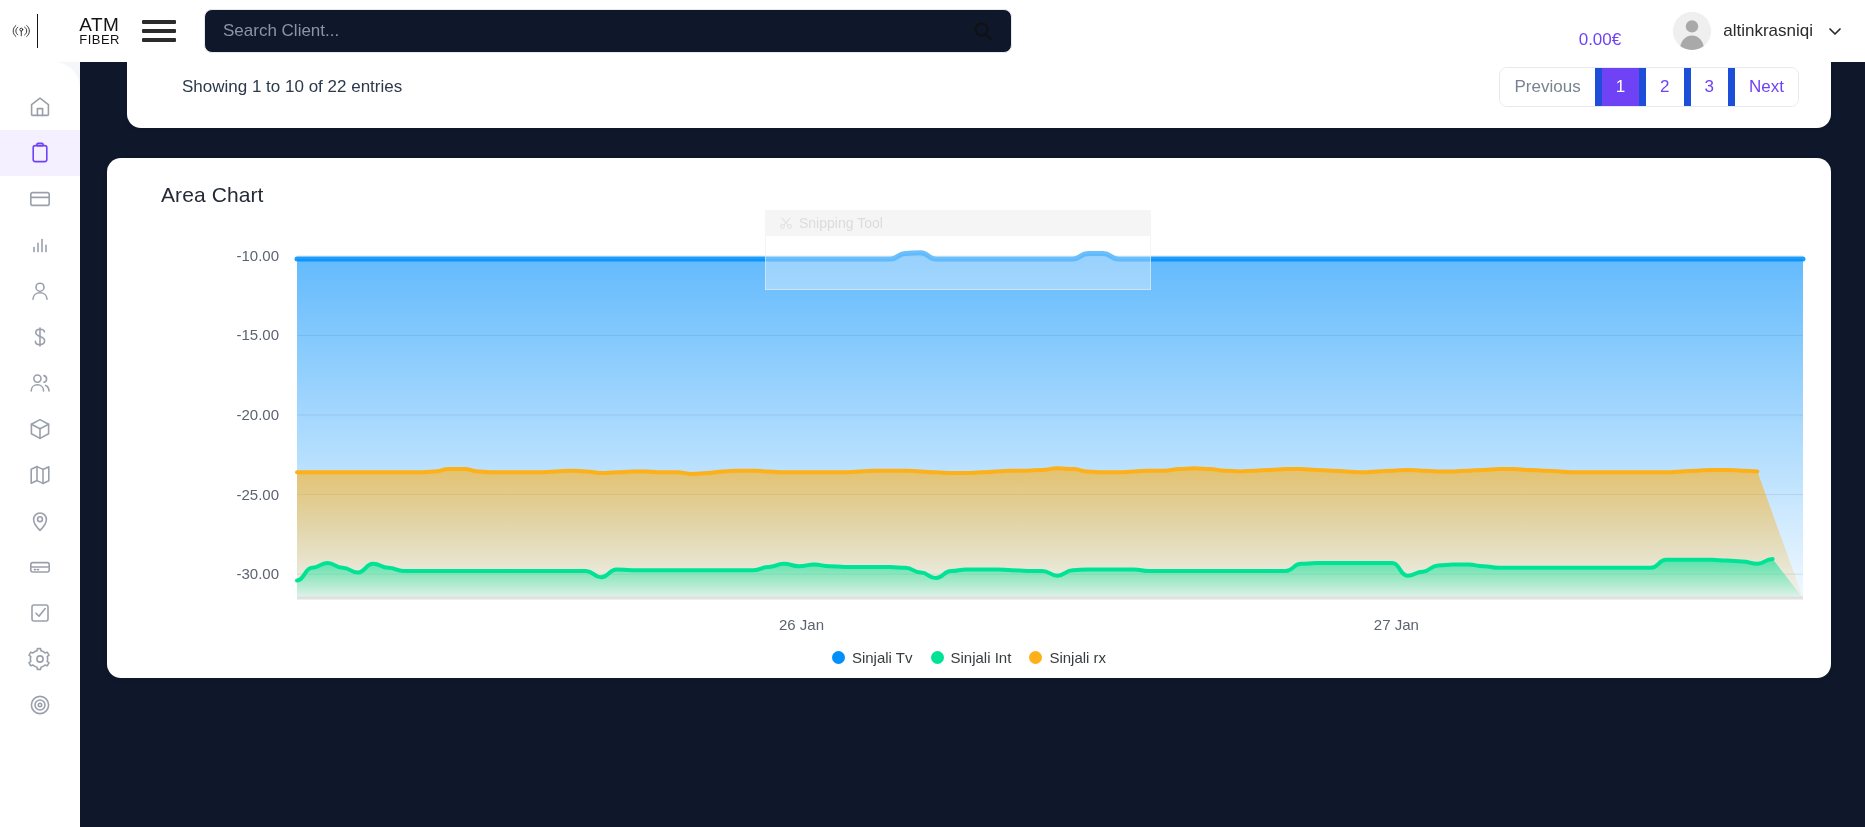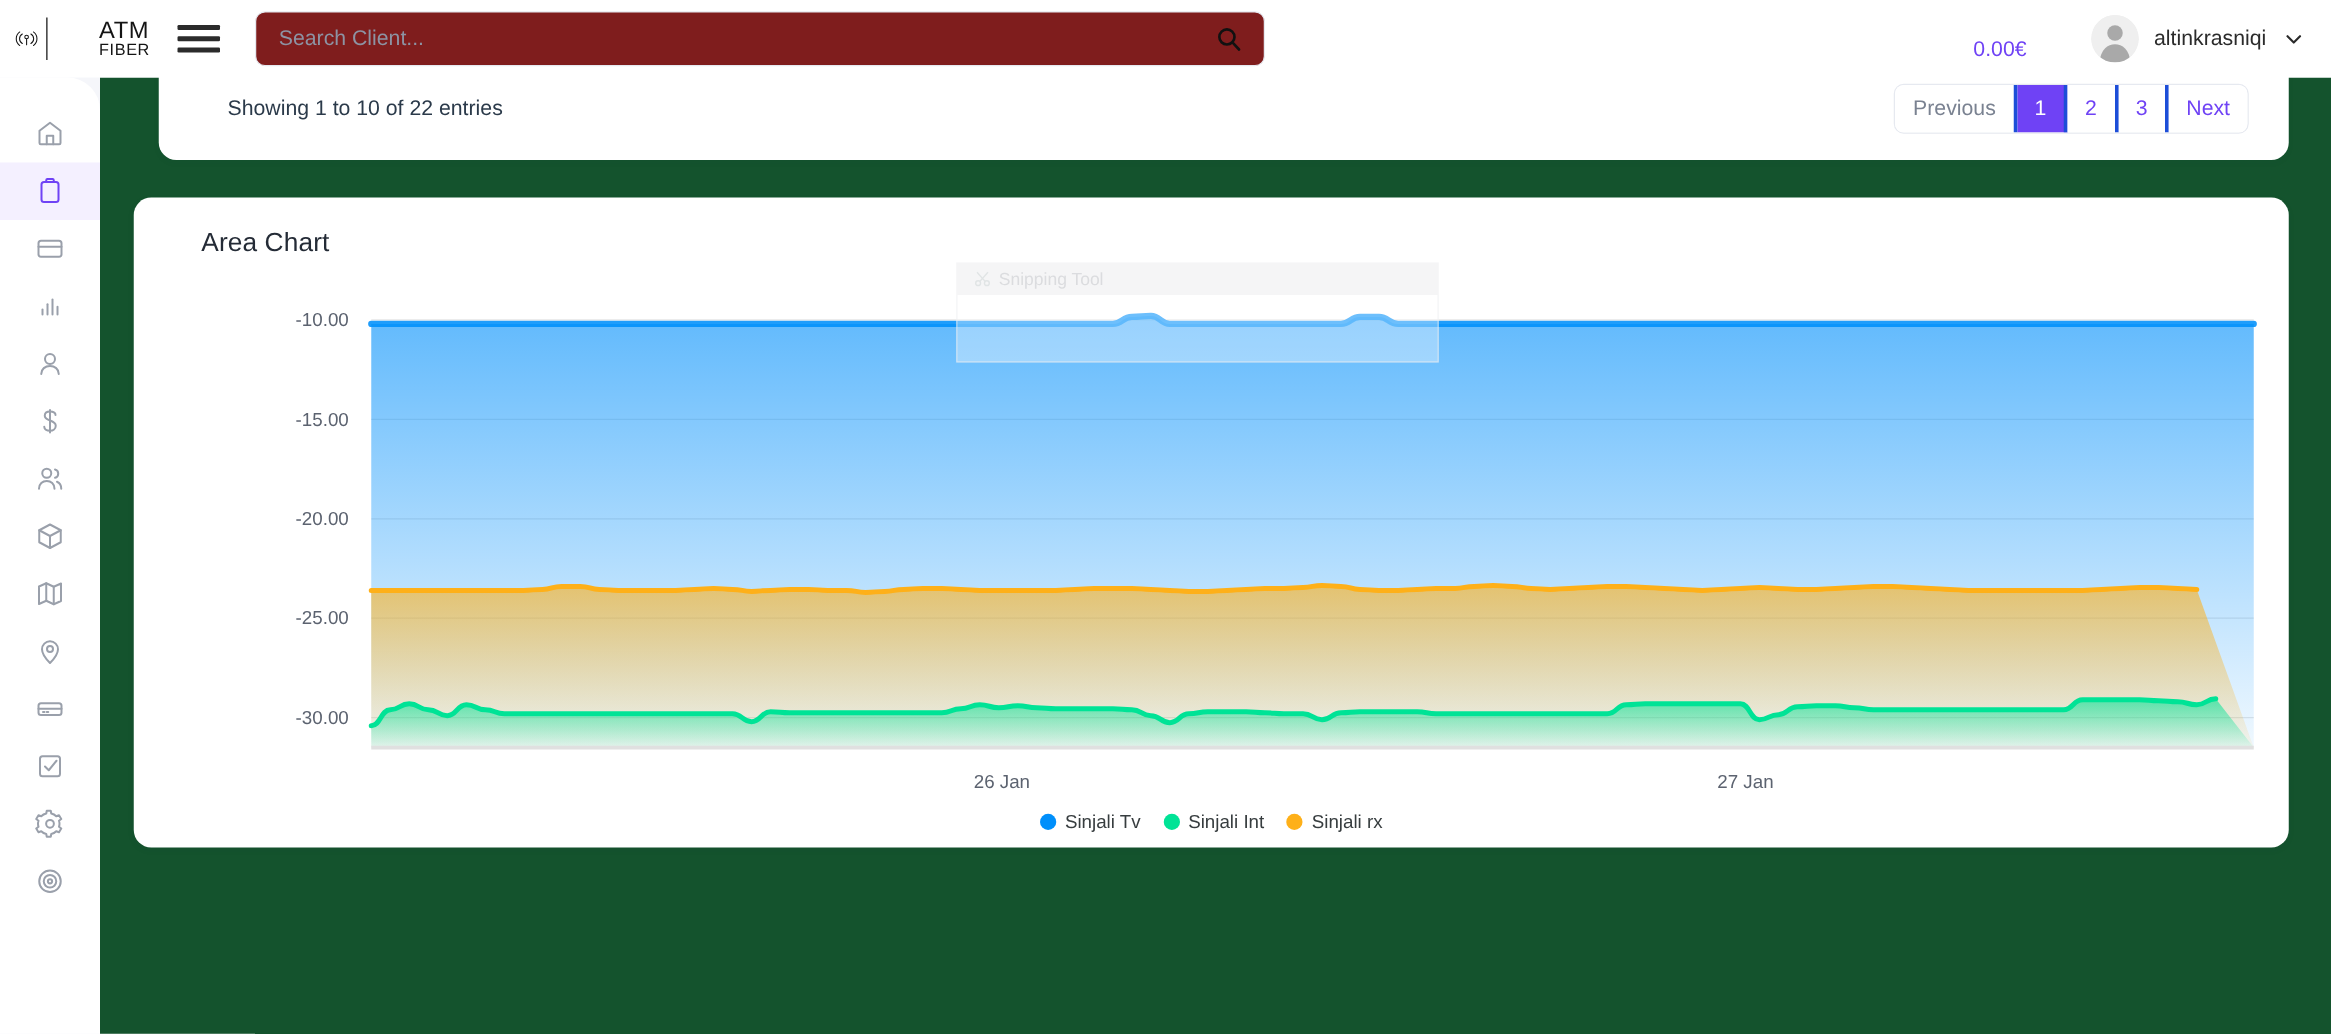--- a/index.html
+++ b/index.html
@@ -41,21 +41,21 @@
   }
   .hamburger i { display:block; height: 4px; width: 34px; background: #2B2B2B; border-radius: 1px; }
 
   .searchwrap {
     margin-left: 28px; position: relative;
     width: 808px; height: 44px;
   }
   .searchinput {
     width: 100%; height: 100%;
     border: 1px solid #E6E9F0; border-radius: 8px;
-    background: #7f1d1d;
+    background: #0f172a;
     padding: 0 54px 0 18px;
     font-size: 17px; color: #8D93A3;
     font-family: "Liberation Sans", sans-serif;
     outline: none;
   }
   .searchinput::placeholder { color: #8D93A3; }
   .search-icon {
     position: absolute; right: 18px; top: 50%; transform: translateY(-50%);
     width: 22px; height: 22px; cursor: pointer;
   }
@@ -91,21 +91,21 @@
     display: flex; align-items: center; justify-content: center;
     margin-bottom: 0; cursor: pointer; position: relative;
   }
   .sb-item.active { background: #F4F0FF; }
   .sb-item svg { display:block; }
 
   
   .main {
     position: absolute; left: 80px; top: 62px;
     width: 1785px; height: 765px;
-    background: #14532d;
+    background: #0f172a;
   }
 
   
   .card-pager {
     position: absolute; left: 47px; top: -16px;
     width: 1704px; height: 82px;
     background: #FFFFFF;
     border-bottom-left-radius: 14px; border-bottom-right-radius: 14px;
     box-shadow: 0 2px 5px rgba(33,40,72,0.04);
     display: flex; align-items: center;
@@ -115,21 +115,21 @@
   }
   .pager {
     margin-left: auto; margin-right: 32px;
     display: flex; border: 1px solid #E6E9F0; border-radius: 8px; overflow: hidden;
     height: 40px;
   }
   .pg {
     min-width: 34px; padding: 0 14px; height: 100%;
     display:flex; align-items:center; justify-content:center;
     font-size: 17px; color: #6F42F5; cursor: pointer;
-    border-right: 3px solid #1d4ed8; background: #fff;
+    border-right: 7px solid #1d4ed8; background: #fff;
   }
   .pg:last-child { border-right: none; }
   .pg.muted { color: #7A8291; }
   .pg.active { background: #6F42F5; color: #FFFFFF; }
 
   
   .card-chart {
     position: absolute; left: 27px; top: 96px;
     width: 1724px; height: 520px;
     background: #FFFFFF;

